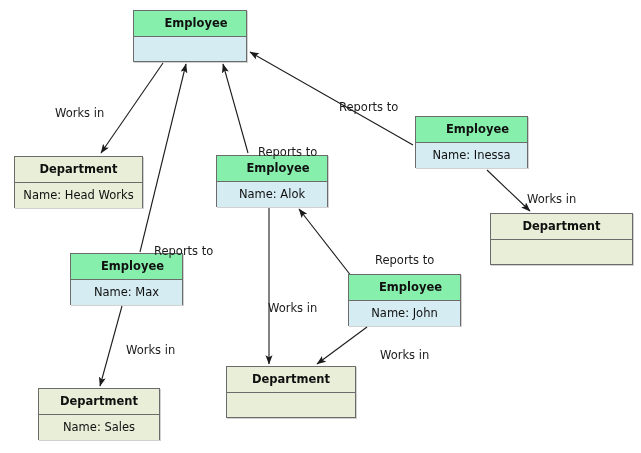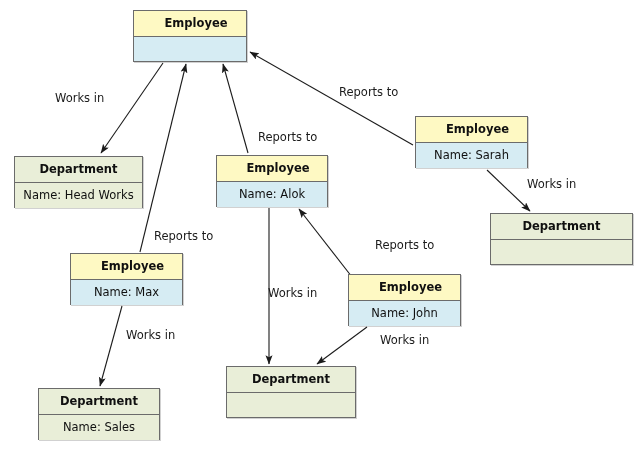--- a/index.html
+++ b/index.html
@@ -46,32 +46,33 @@
     box-sizing: border-box;
     text-align: center;
     font-size: 11.5px;
     color: #101010;
     line-height: 25px;
     height: 25px;
     white-space: nowrap;
     overflow: hidden;
   }
   .node.employee { background: #d6ecf3; }
-  .node.employee .title { background: #fef9c3; padding-left: 12px; }
+  .node.employee .title { background: #86efac; padding-left: 12px; }
   .node.employee .attr { background: #d6ecf3; }
   .node.department { background: #e9eed8; }
   .node.department .title { background: #e9eed8; }
   .node.department .attr { background: #e9eed8; }
 
   .edge-label {
     position: absolute;
     font-size: 11.5px;
     color: #1b1b1b;
     white-space: nowrap;
     line-height: 13px;
+    margin-top: 15px;
   }
 </style>
 </head>
 <body>
 
 <div id="canvas">
 
   <svg class="edges" viewBox="0 0 641 453" xmlns="http://www.w3.org/2000/svg">
     <defs>
       <marker id="arrowhead" markerWidth="9" markerHeight="9" refX="8" refY="3.2" orient="auto" markerUnits="strokeWidth">
@@ -98,21 +99,21 @@
       <div class="node department" style="left: 14px; top: 156px; width: 129px; height: 52px;">
         <div class="title">Department</div>
         <div class="attr">Name: Head Works</div>
       </div>
       <div class="node employee" style="left: 216px; top: 155px; width: 112px; height: 52px;">
         <div class="title">Employee</div>
         <div class="attr">Name: Alok</div>
       </div>
       <div class="node employee" style="left: 415px; top: 116px; width: 113px; height: 52px;">
         <div class="title">Employee</div>
-        <div class="attr">Name: Sarah</div>
+        <div class="attr">Name: Inessa</div>
       </div>
       <div class="node department" style="left: 490px; top: 213px; width: 143px; height: 52px;">
         <div class="title">Department</div>
       </div>
       <div class="node employee" style="left: 70px; top: 253px; width: 113px; height: 52px;">
         <div class="title">Employee</div>
         <div class="attr">Name: Max</div>
       </div>
       <div class="node employee" style="left: 348px; top: 274px; width: 113px; height: 52px;">
         <div class="title">Employee</div>

